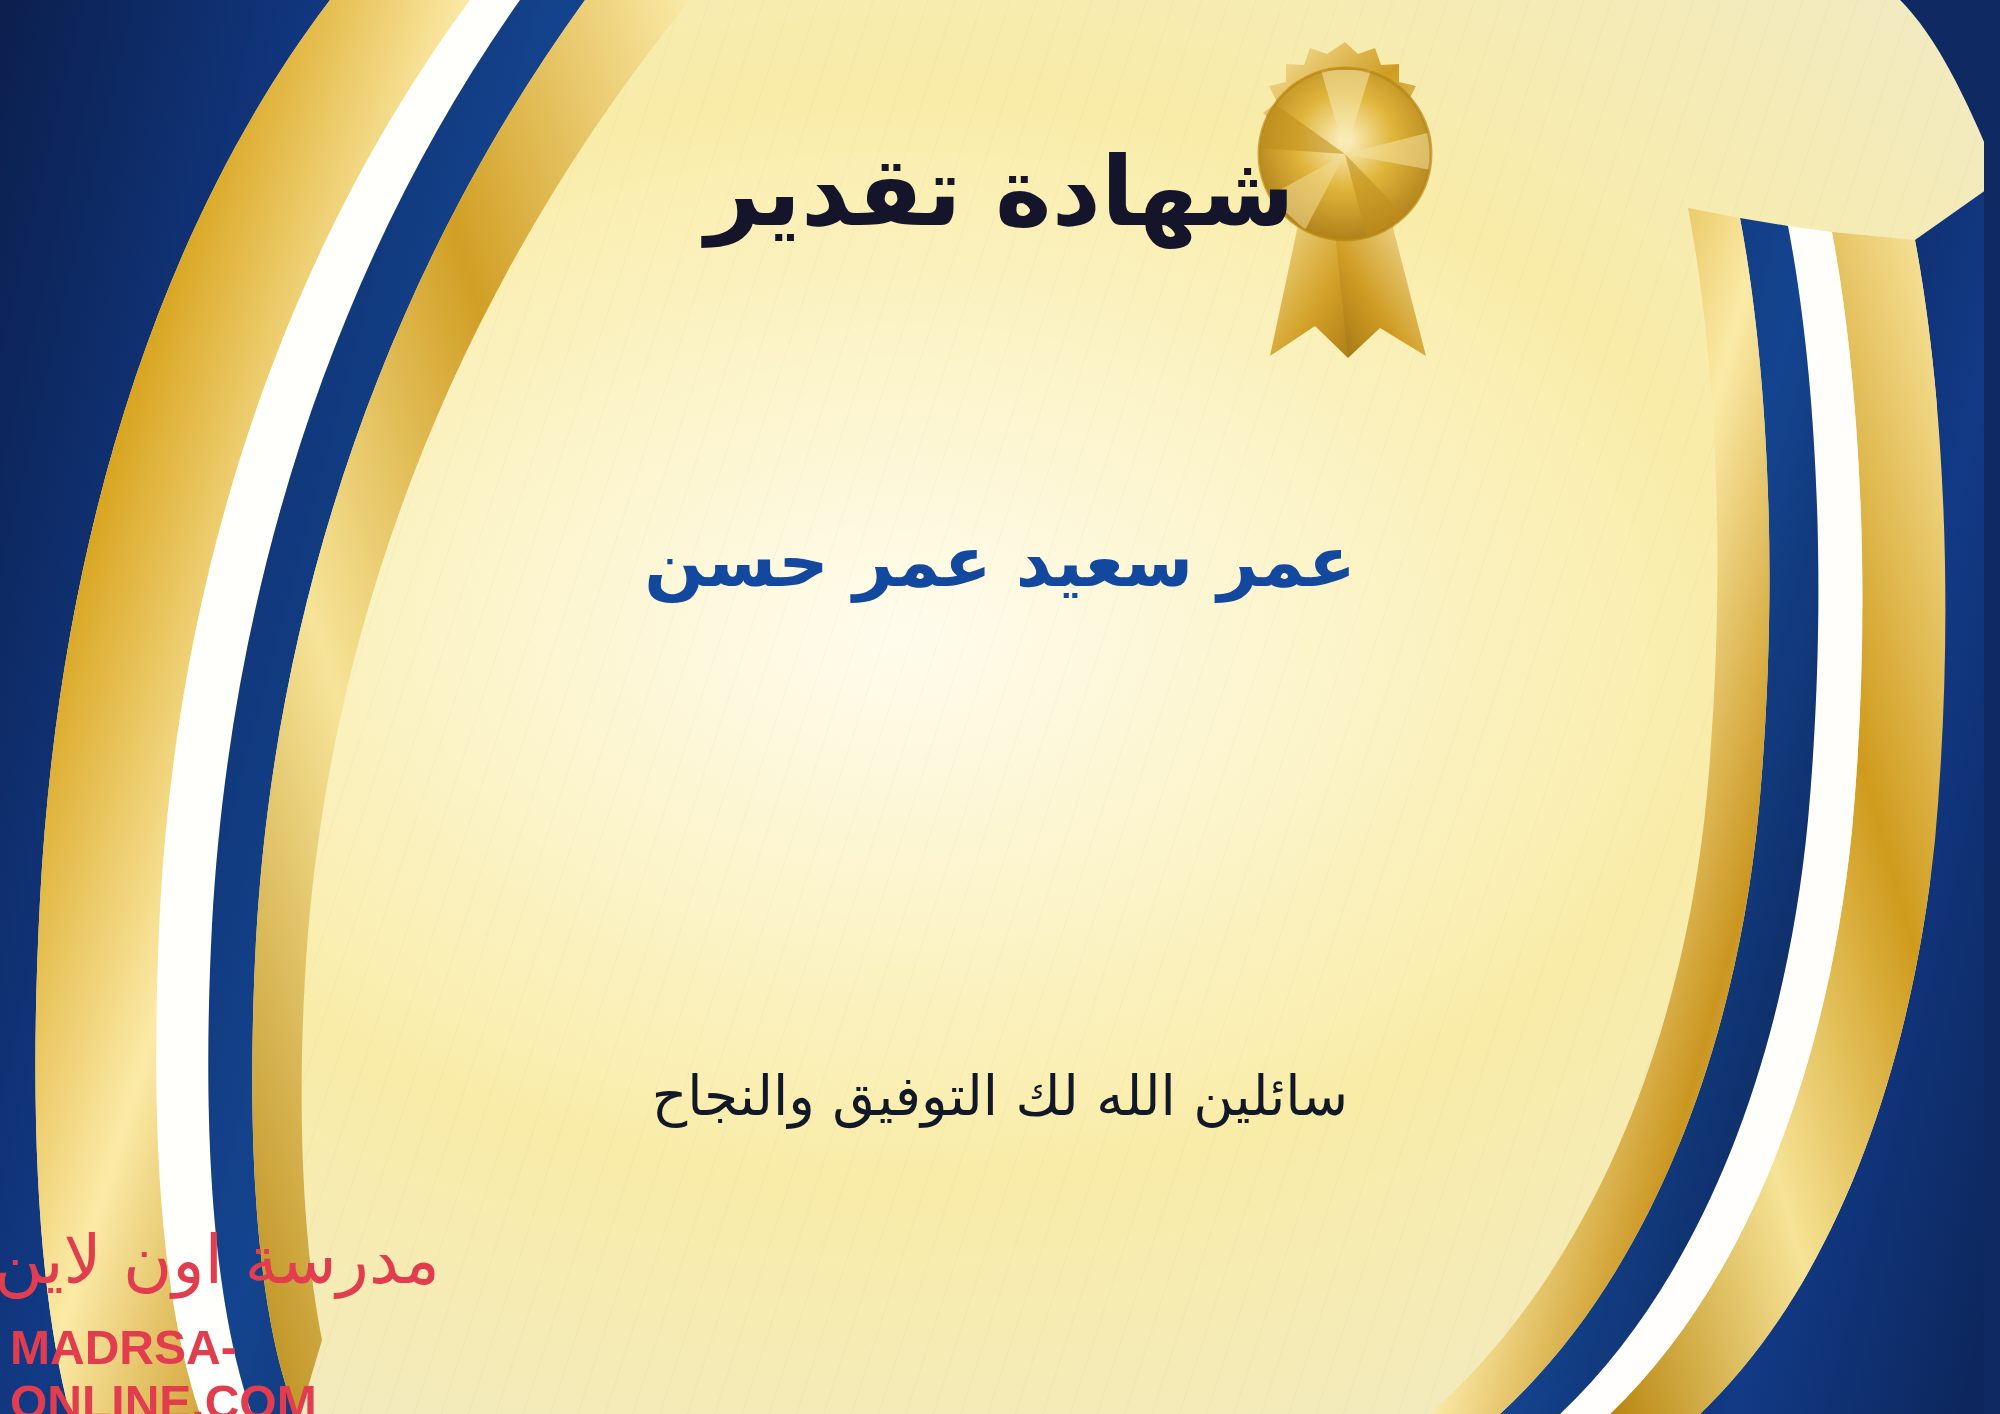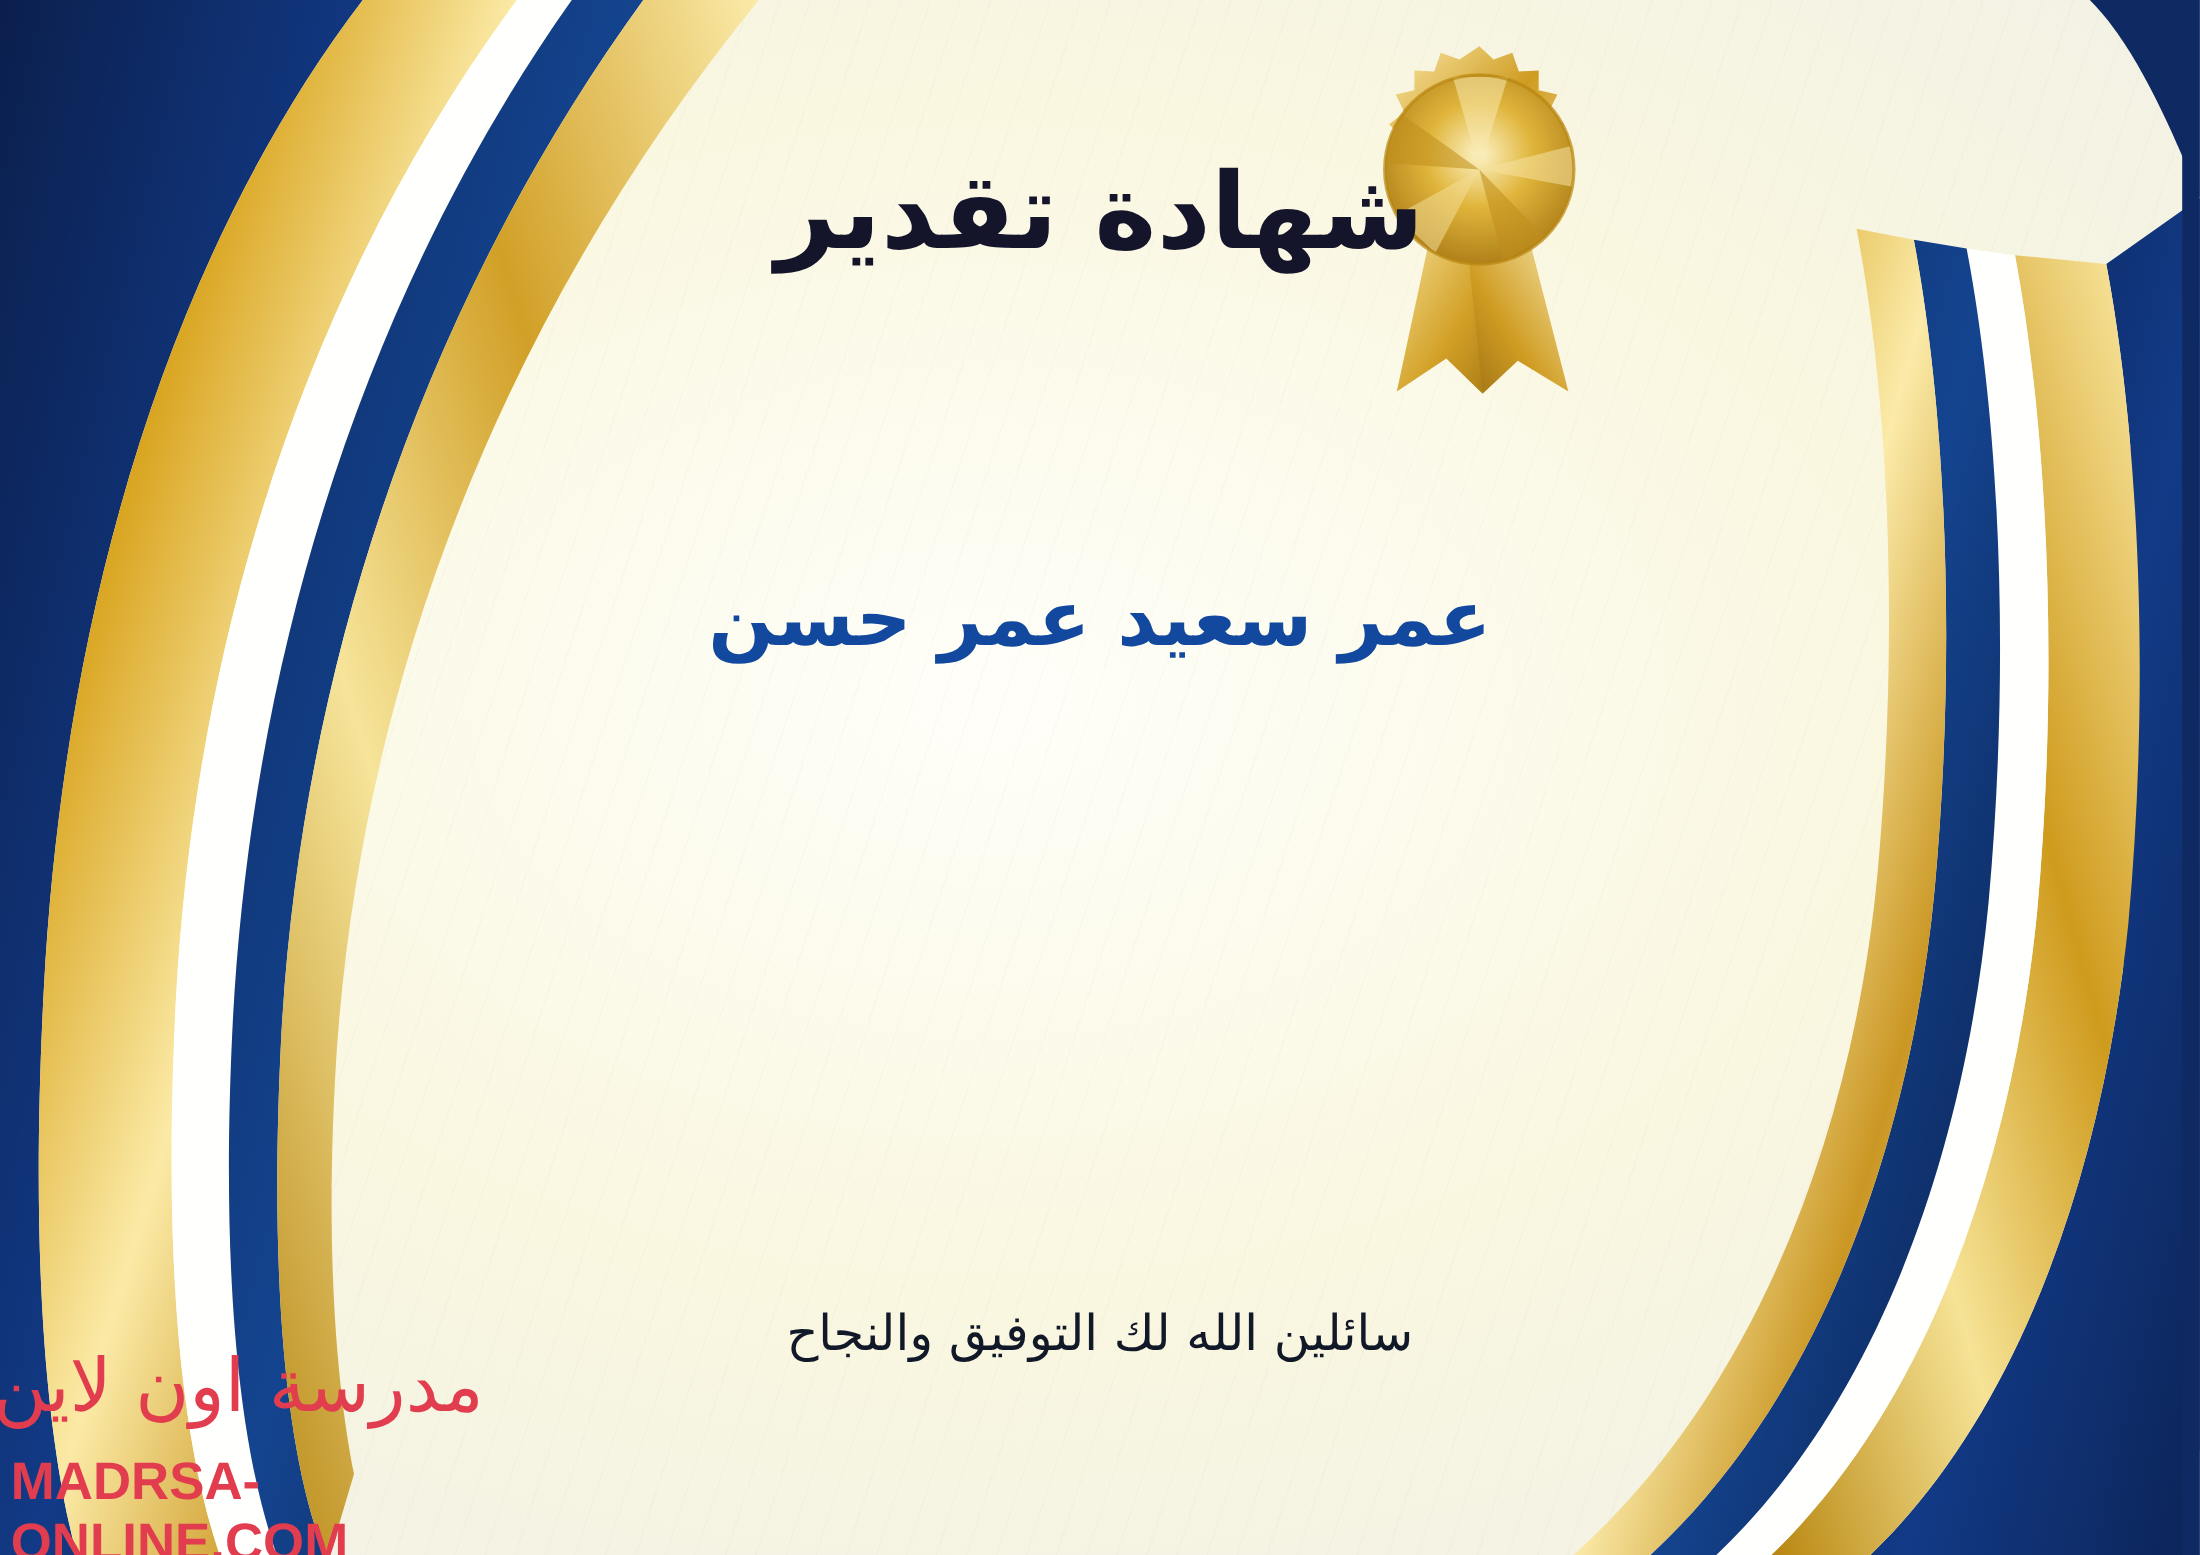--- a/index.html
+++ b/index.html
@@ -11,21 +11,21 @@
     width: 2000px;
     height: 1414px;
     overflow: hidden;
     font-family: "DejaVu Sans", "Liberation Sans", sans-serif;
   }
 
   .certificate {
     position: relative;
     width: 2000px;
     height: 1414px;
-    background: #fef9c3;
+    background: #fde047;
     overflow: hidden;
   }
 
   
   .paper-texture {
     position: absolute;
     inset: 0;
     background:
       repeating-linear-gradient(
         -72deg,
@@ -105,24 +105,24 @@
     line-height: 1.75;
   }
 
   .body-text .score {
     font-weight: 700;
     letter-spacing: 1px;
   }
 
   .closing-text {
     position: absolute;
-    top: 1176px;
+    top: 1052px;
     left: 170px;
     right: 170px;
-    font-size: 45px;
+    font-size: 55px;
     font-weight: 500;
     color: #111827;
     line-height: 1.6;
   }
 
   
   .logo-block {
     position: absolute;
     bottom: 30px;
     right: 1560px;

